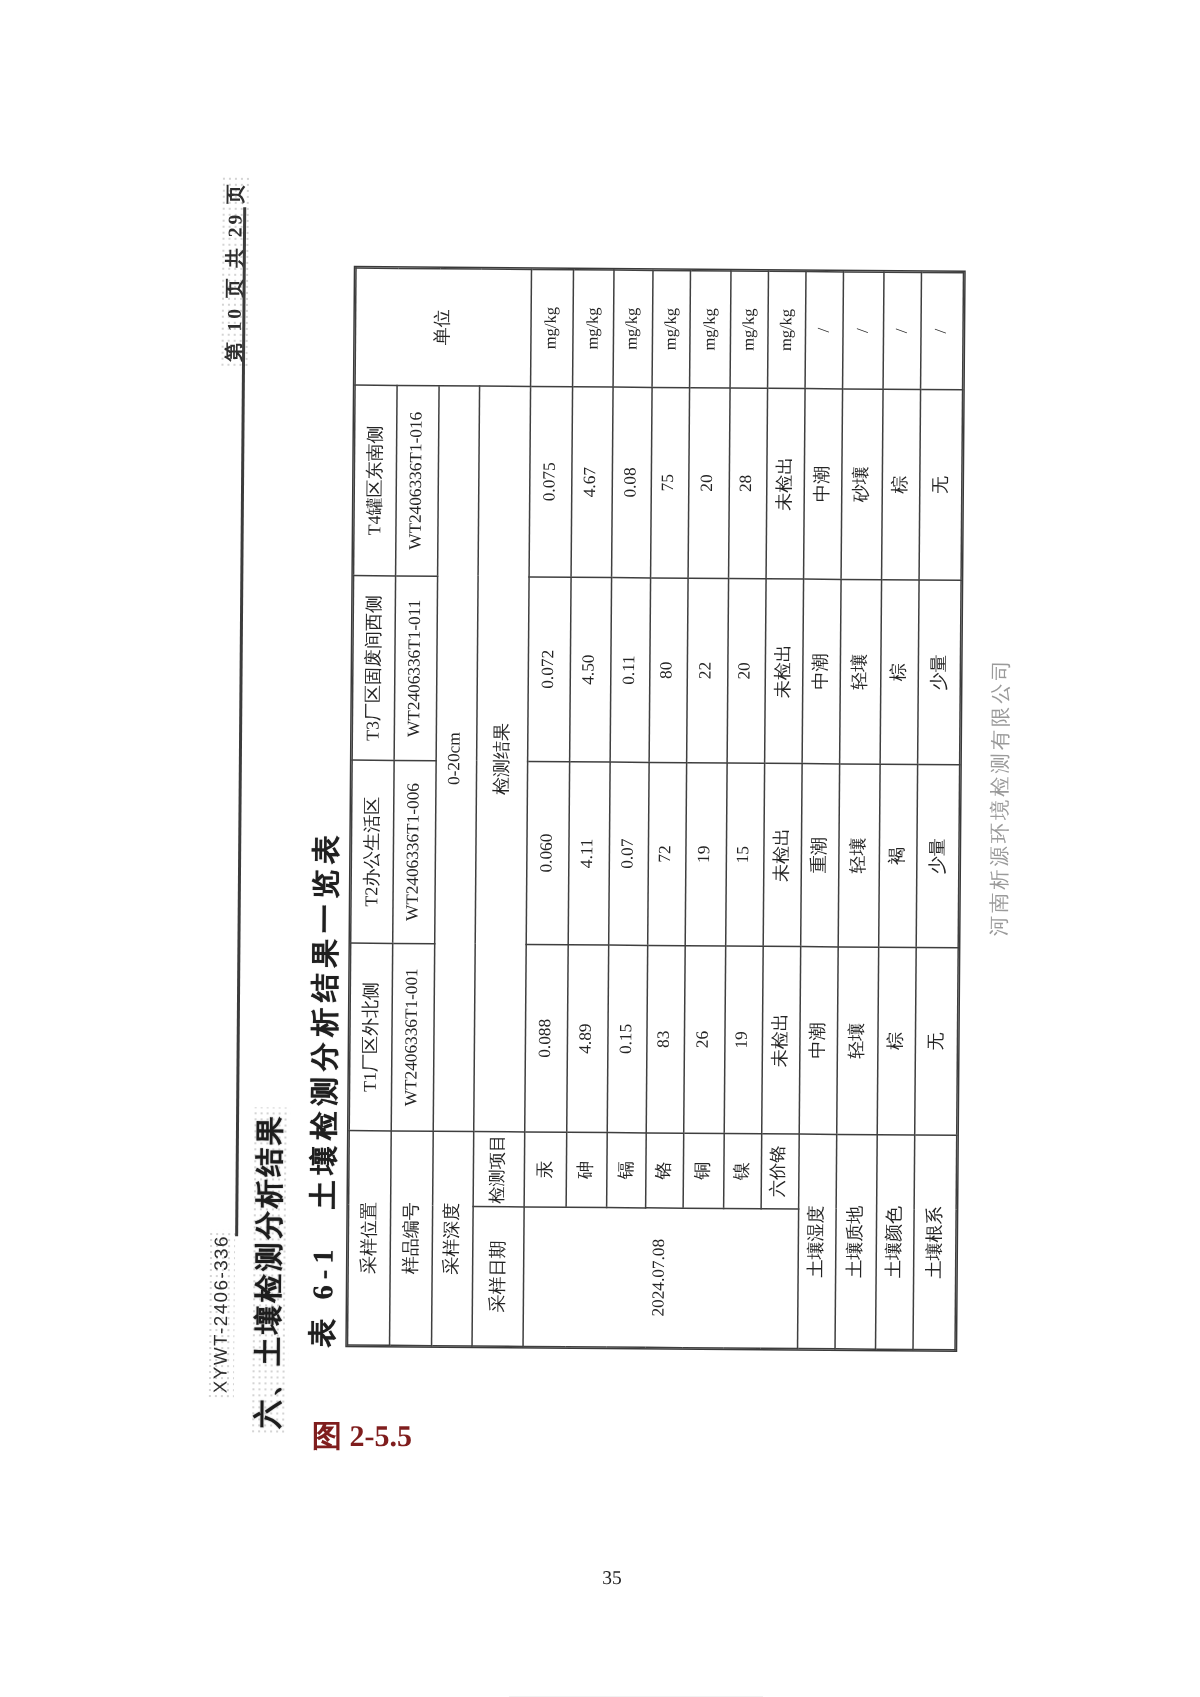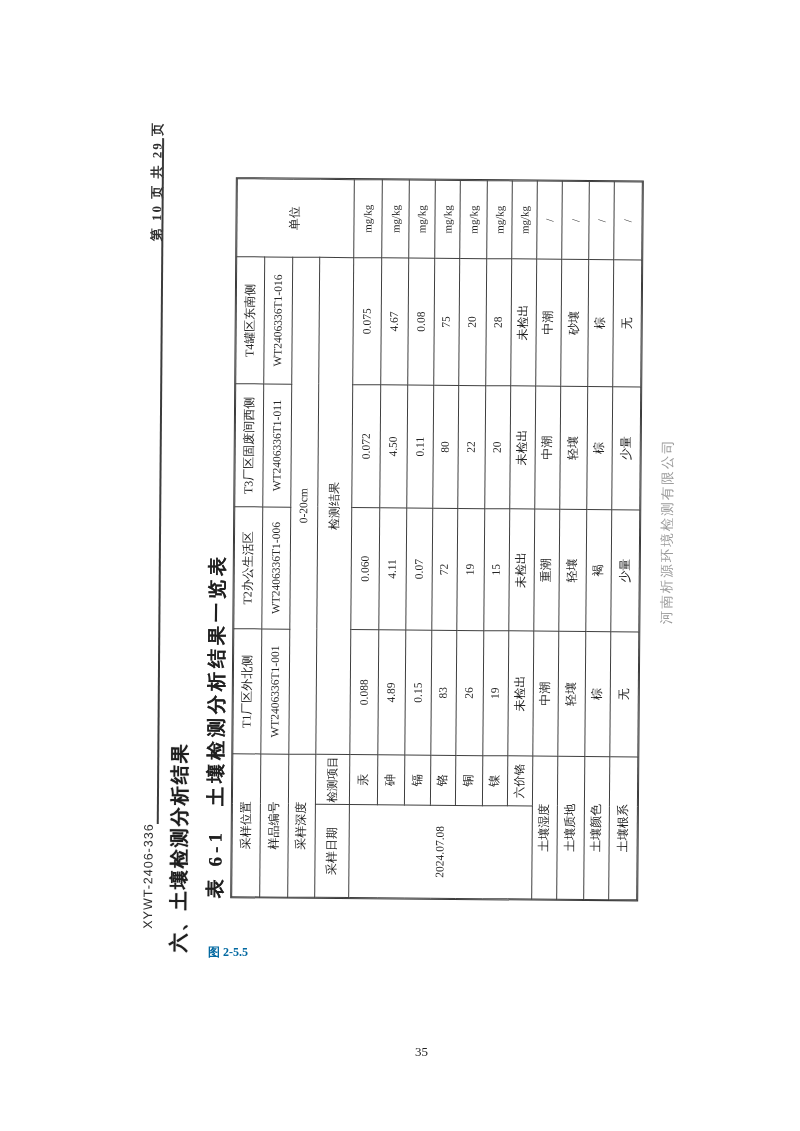--- a/index.html
+++ b/index.html
@@ -20,22 +20,22 @@
   #soil-table{border-collapse:collapse;table-layout:fixed;width:718px;height:405px;
               background:#fff;}
   #soil-table td{border:1.4px solid #3f3f3f;text-align:center;vertical-align:middle;
                  padding:0;font-size:12px;line-height:1.15;color:#242424;overflow:hidden;}
   #soil-table .lat{font-family:"Liberation Serif","DejaVu Serif",serif;font-size:11.5px;letter-spacing:0;}
   #soil-table .unit{font-size:11px;}
   #soil-table .small{font-size:11.5px;}
   .outer{outline:1.6px solid #3a3a3a;}
   #company-watermark{font-size:13.5px;color:#9a9a9a;letter-spacing:2px;}
   #caption{position:absolute;left:208px;top:944px;display:flex;gap:84px;
-           font-size:12px;font-weight:bold;color:#0369a1;}
-  #page-number{position:absolute;left:388px;top:1044px;width:40px;text-align:right;
+           font-size:20px;font-weight:bold;color:#7f1d1d;}
+  #page-number{position:absolute;left:388px;top:1044px;width:40px;text-align:center;
                font-size:13px;color:#222;}
 </style>
 </head>
 <body>
 
 <div id="page">
 
   <div id="scan-group">
 
     <div class="rot" style="left:154px;top:183px;">

